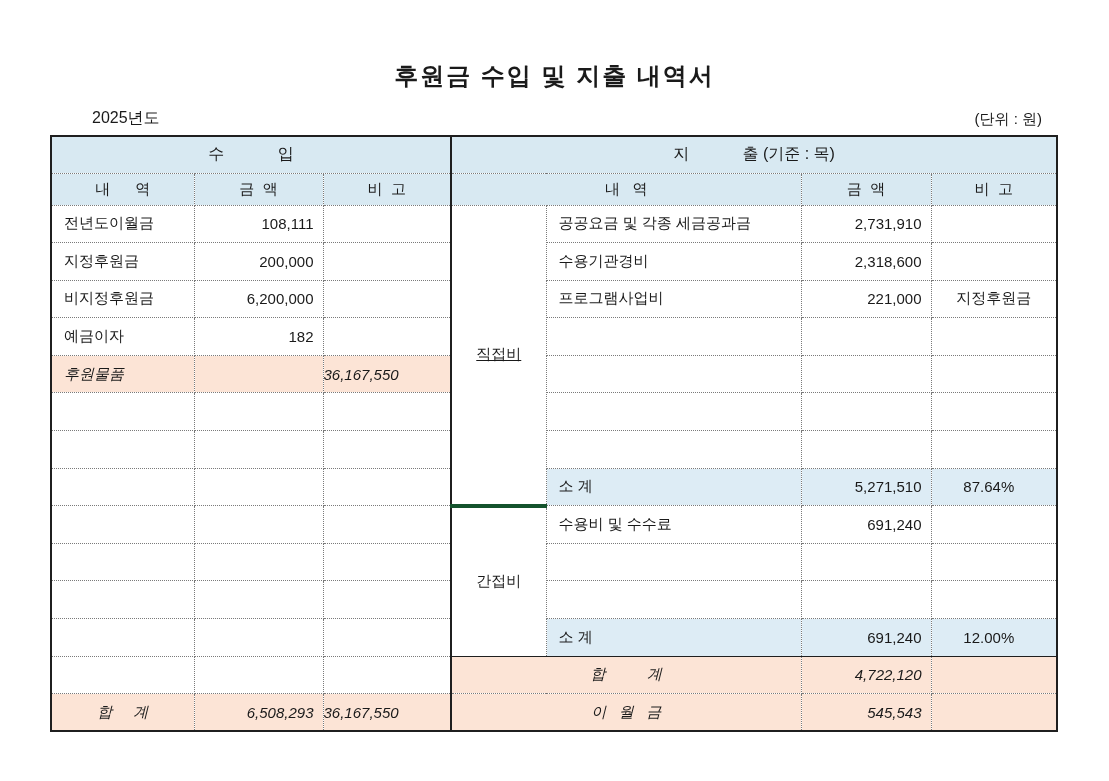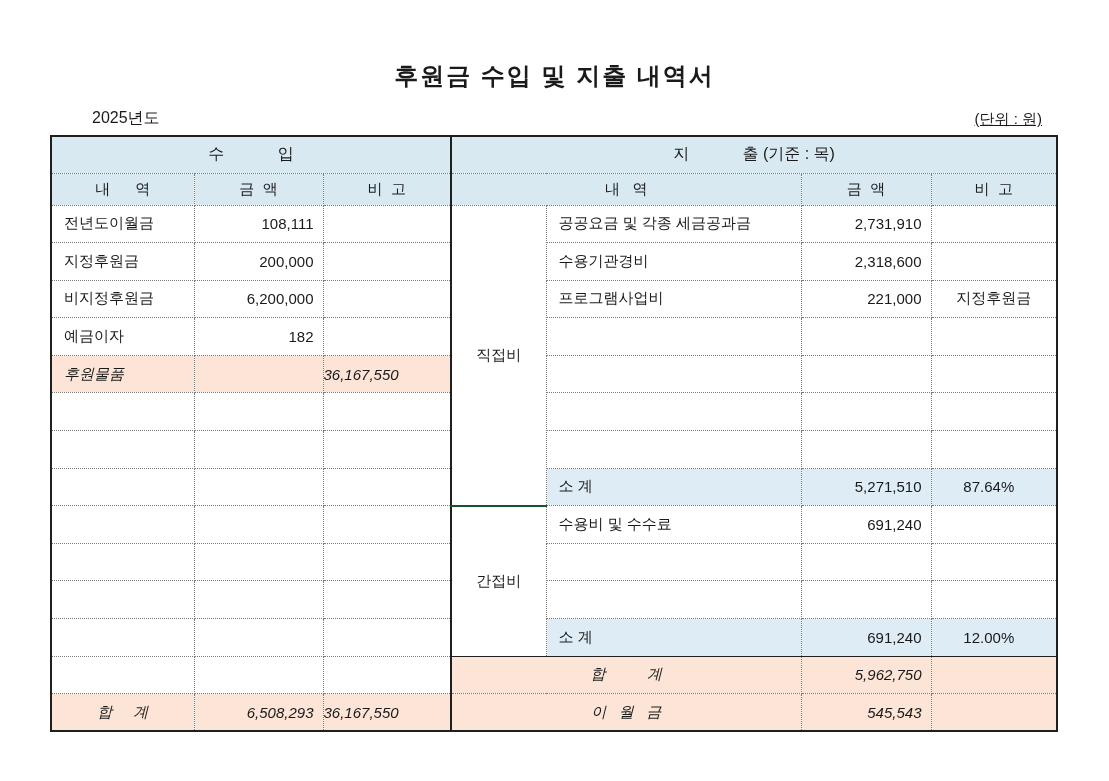--- a/index.html
+++ b/index.html
@@ -6,21 +6,21 @@
   html,body { background:#ffffff; }
   body { font-family:"Liberation Sans", sans-serif; color:#1a1a1a; }
   .page { position:relative; width:1109px; height:781px; background:#ffffff; overflow:hidden; }
 
   .doc-title {
     position:absolute; top:60px; left:0; width:100%;
     text-align:center; font-size:24px; font-weight:600; letter-spacing:2px;
     white-space:pre;
   }
   .year-label { position:absolute; top:108px; left:52px; font-size:16px;margin-left:40px; }
-  .unit-label { position:absolute; top:110px; right:67px; font-size:15px;text-decoration:underline; }
+  .unit-label { position:absolute; top:110px; right:67px; font-size:15px; }
 
   table.sheet {
     position:absolute; top:135px; left:50px;
     border-collapse:collapse; table-layout:fixed;
     width:1006px; border:2px solid #1f1f1f;
   }
   td {
     border:1px dotted #7a7a7a;
     font-size:15px; vertical-align:middle;
     overflow:hidden; white-space:nowrap;
@@ -35,21 +35,21 @@
   .amt       { text-align:right; padding-right:9px; }
   .note-r    { text-align:left; padding-right:9px; }
   .note-c    { text-align:center; }
   .pct       { text-align:center; padding-right:10px; }
   .cat       { text-align:center; }
   .lbl-c     { text-align:center; white-space:pre; }
   .peach     { background:var(--highlight-bg);font-style:italic; }
   .blue      { background:var(--subtotal-bg); }
   .divL      { border-left:2px solid #1f1f1f; }
   .solid-top { border-top:1px solid #1f1f1f; }
-  .solid-bot { border-bottom:2px solid #14532d; }
+  .solid-bot { border-bottom:4px solid #14532d;text-decoration:underline; }
 </style>
 </head>
 <body>
 
 <div class="page">
 
   <div class="doc-title">후원금 수입 및 지출 내역서</div>
   <div class="year-label">2025년도</div>
   <div class="unit-label">(단위 : 원)</div>
 
@@ -187,21 +187,21 @@
       <td class="item blue">소 계</td>
       <td class="amt blue">691,240</td>
       <td class="pct blue">12.00%</td>
     </tr>
 
     <tr class="d">
       <td class="item"></td>
       <td class="amt"></td>
       <td class="note-r"></td>
       <td class="lbl-c peach divL solid-top" colspan="2">합          계</td>
-      <td class="amt peach solid-top">5,962,750</td>
+      <td class="amt peach solid-top">4,722,120</td>
       <td class="note-c peach solid-top"></td>
     </tr>
 
     <tr class="d">
       <td class="lbl-c peach">합     계</td>
       <td class="amt peach">6,508,293</td>
       <td class="note-r peach">36,167,550</td>
       <td class="lbl-c peach divL" colspan="2">이   월   금</td>
       <td class="amt peach">545,543</td>
       <td class="note-c peach"></td>

